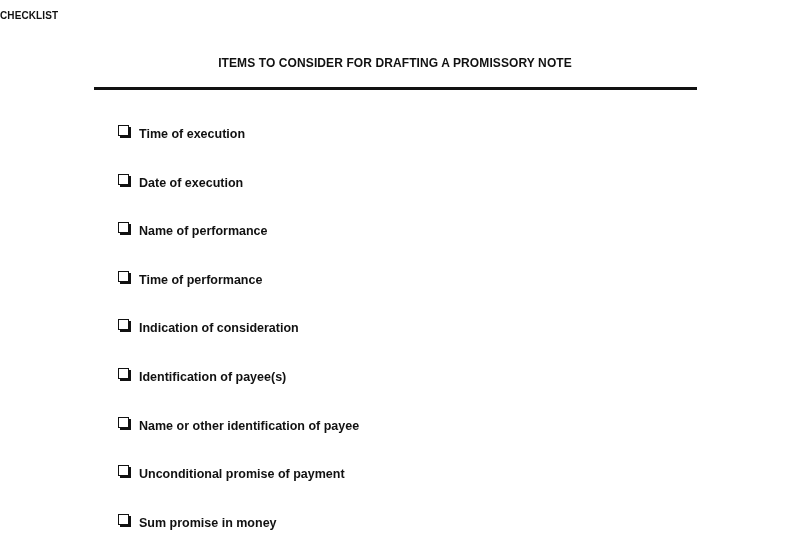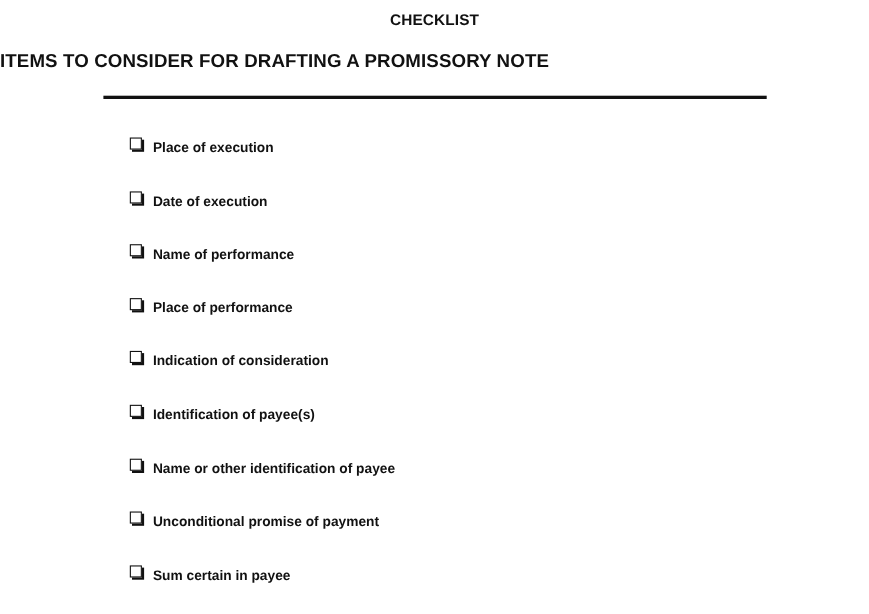--- a/index.html
+++ b/index.html
@@ -13,32 +13,32 @@
       position: relative;
       overflow: hidden;
       font-family: "Liberation Sans", sans-serif;
       color: #111111;
     }
     .title {
       position: absolute;
       left: 0;
       width: 790px;
       top: 10px;
-      text-align: center;
       font-weight: bold;
-      font-size: 14px;
+      font-size: 10px;
       letter-spacing: 0.1px;
     }
     .subtitle {
       position: absolute;
       left: 0;
       width: 790px;
-      top: 46px;
+      top: 56px;
+      text-align: center;
       font-weight: bold;
-      font-size: 17px;
+      font-size: 12px;
       letter-spacing: 0.1px;
     }
     .rule {
       position: absolute;
       left: 94px;
       width: 603px;
       top: 87px;
       height: 3px;
       background: #111111;
     }
@@ -81,48 +81,48 @@
 <body>
 
 <div>
   <div class="title">CHECKLIST</div>
   <div class="subtitle">ITEMS TO CONSIDER FOR DRAFTING A PROMISSORY NOTE</div>
   <div class="rule"></div>
 
   <ul class="checklist">
     <li class="item">
       <span class="checkbox"></span>
-      <span class="label">Place of execution</span>
+      <span class="label">Time of execution</span>
     </li>
     <li class="item">
       <span class="checkbox"></span>
       <span class="label">Date of execution</span>
     </li>
     <li class="item">
       <span class="checkbox"></span>
       <span class="label">Name of performance</span>
     </li>
     <li class="item">
       <span class="checkbox"></span>
-      <span class="label">Place of performance</span>
+      <span class="label">Time of performance</span>
     </li>
     <li class="item">
       <span class="checkbox"></span>
       <span class="label">Indication of consideration</span>
     </li>
     <li class="item">
       <span class="checkbox"></span>
       <span class="label">Identification of payee(s)</span>
     </li>
     <li class="item">
       <span class="checkbox"></span>
       <span class="label">Name or other identification of payee</span>
     </li>
     <li class="item">
       <span class="checkbox"></span>
       <span class="label">Unconditional promise of payment</span>
     </li>
     <li class="item">
       <span class="checkbox"></span>
-      <span class="label">Sum certain in payee</span>
+      <span class="label">Sum promise in money</span>
     </li>
   </ul>
 </div>
 
 </body></html>

